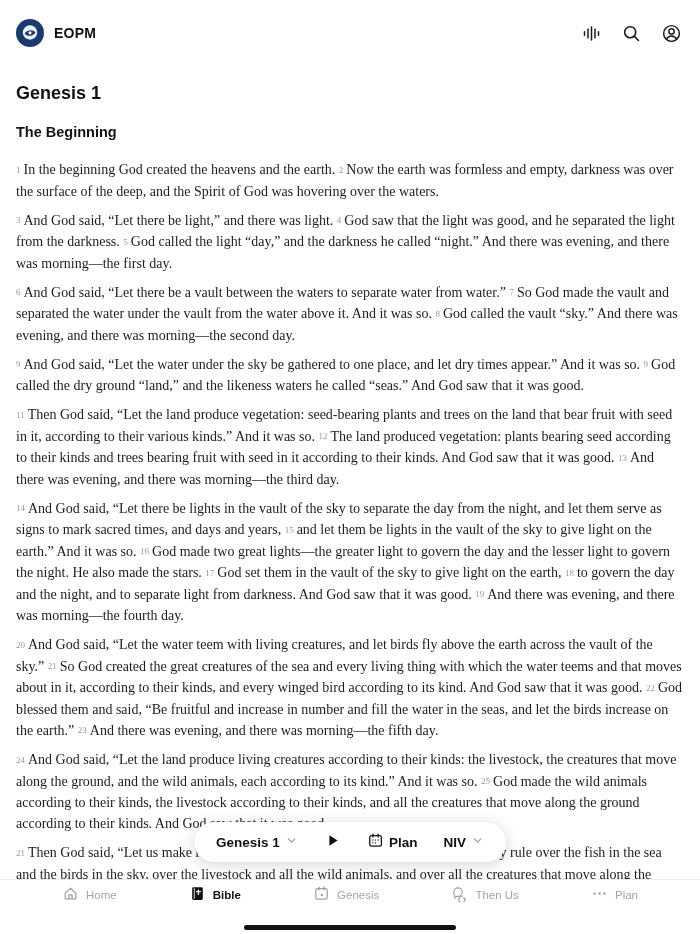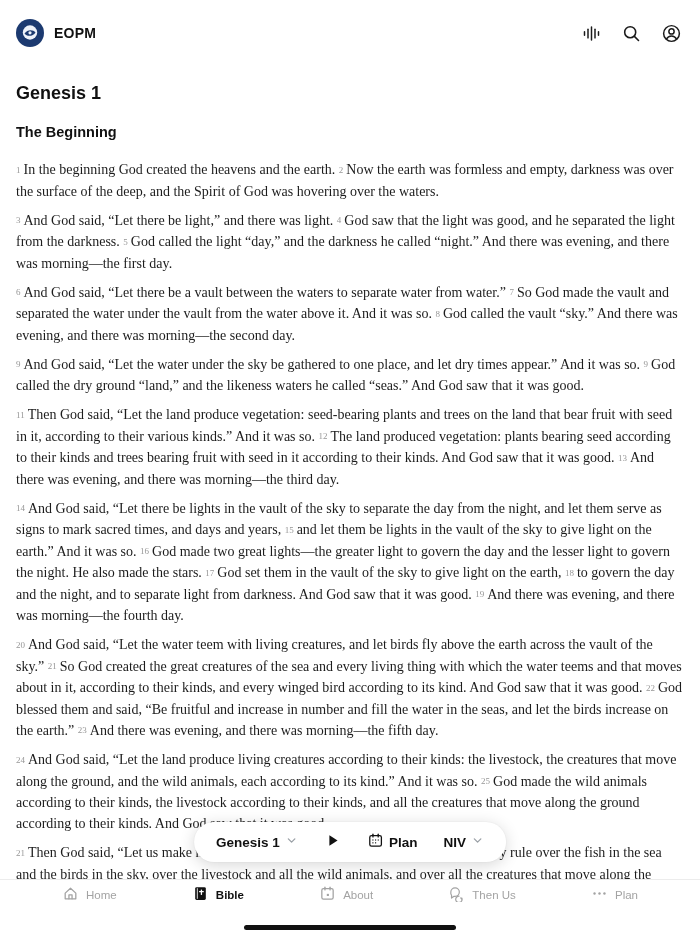--- a/index.html
+++ b/index.html
@@ -242,21 +242,21 @@
     </button>
     <button class="nav-item">
       <span>
         <svg viewBox="0 0 24 24" width="17" height="17" fill="none" stroke="#a3a3a3" stroke-width="1.8" stroke-linecap="round">
           <rect x="4" y="5" width="16" height="15" rx="2.3"></rect>
           <line x1="8.4" y1="3" x2="8.4" y2="7"></line>
           <line x1="15.6" y1="3" x2="15.6" y2="7"></line>
           <rect x="11" y="12.5" width="3" height="3" fill="#a3a3a3" stroke="none"></rect>
         </svg>
       </span>
-      <span>About</span>
+      <span>Genesis</span>
     </button>
     <button class="nav-item">
       <span>
         <svg viewBox="0 0 24 24" width="17" height="17" fill="none" stroke="#a3a3a3" stroke-width="1.7" stroke-linecap="round" stroke-linejoin="round">
           <path d="M4 10 a6 6 0 1 1 6 6 h-1.5 L5 18.5 V14.5 A6 6 0 0 1 4 10 Z"></path>
           <path d="M15.5 15.8 a4.5 4.5 0 1 0 4 2.7 M18 18.2 L19.8 20.5"></path>
         </svg>
       </span>
       <span>Then Us</span>
     </button>

